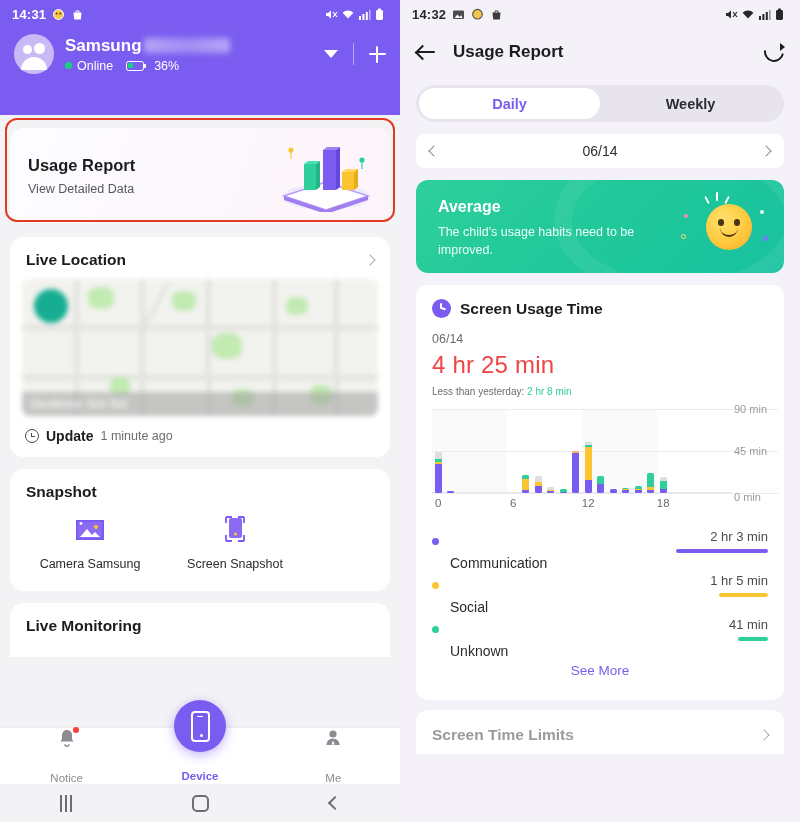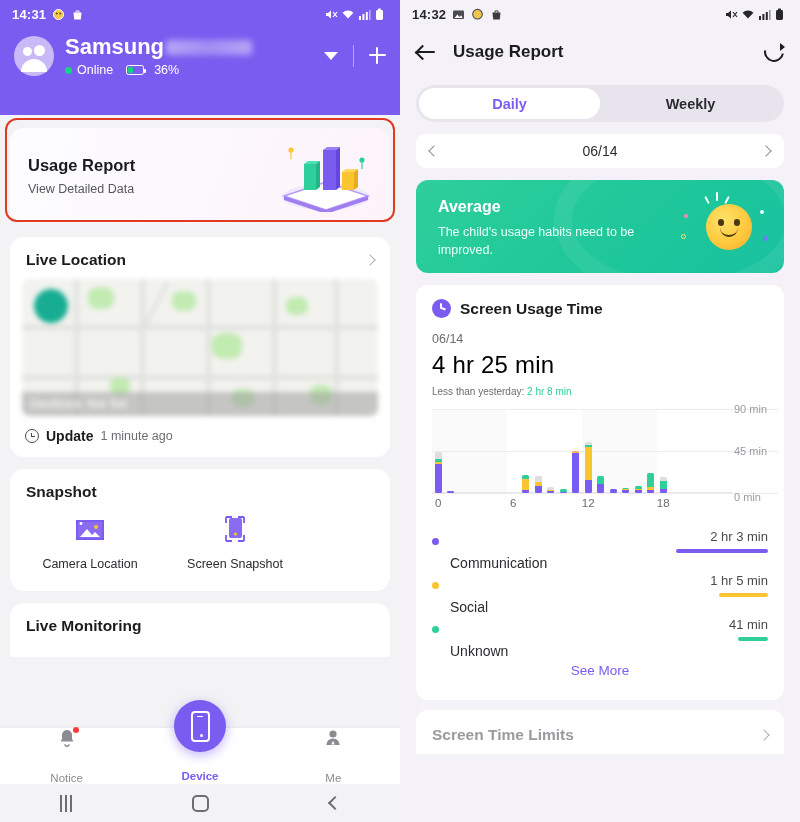--- a/index.html
+++ b/index.html
@@ -32,21 +32,21 @@
   .profile-row { display: flex; align-items: center; padding: 6px 14px 0 14px; }
   .avatar {
     width: 40px; height: 40px; border-radius: 50%;
     background: #c9b9f7; position: relative; flex: 0 0 40px;
   }
   .avatar .head1 { position: absolute; width: 9px; height: 9px; border-radius: 50%; background: #fff; left: 9px; top: 11px; }
   .avatar .head2 { position: absolute; width: 11px; height: 11px; border-radius: 50%; background: #fff; left: 20px; top: 9px; }
   .avatar .body { position: absolute; width: 26px; height: 13px; border-radius: 13px 13px 0 0; background: #fff; left: 7px; top: 23px; }
   .prof-texts { margin-left: 11px; flex: 1; min-width: 0; }
   .prof-name-row { display: flex; align-items: center; }
-  .prof-name { color: #ffffff; font-size: 22px; font-weight: 700; }
+  .prof-name { color: #ffffff; font-size: 17px; font-weight: 700; }
   .prof-blur {
     margin-left: 2px; width: 86px; height: 15px; border-radius: 3px;
     background: linear-gradient(90deg, rgba(255,255,255,.45), rgba(255,255,255,.30), rgba(255,255,255,.45));
     filter: blur(3px);
   }
   .prof-sub { display: flex; align-items: center; gap: 5px; margin-top: 3px; }
   .dot-online { width: 7px; height: 7px; border-radius: 50%; background: #15d47f; }
   .online-txt { color: #ffffff; font-size: 12.5px; }
   .batt {
     width: 18px; height: 10px; border: 1.4px solid #ffffff; border-radius: 2.5px;
@@ -179,21 +179,21 @@
   .smiley .mouth{position:absolute;left:14px;top:24px;width:18px;height:9px;border-bottom:2.4px solid #4a3712;border-radius:0 0 12px 12px;}
   .spark { position:absolute; background:#fff; border-radius:2px; }
 
   .sut-card { margin: 12px 16px 0 16px; background:#fff; border-radius:12px; padding: 14px 0 6px 0; }
   .sut-head { display:flex;align-items:center;gap:9px; padding: 0 16px; }
   .clock-badge { width:19px;height:19px;border-radius:50%;background:#7a5cf0;position:relative;}
   .clock-badge::before{content:"";position:absolute;left:8.4px;top:4px;width:2px;height:6px;background:#fff;border-radius:1px;}
   .clock-badge::after{content:"";position:absolute;left:8.4px;top:9px;width:2px;height:4.6px;background:#fff;border-radius:1px;transform:rotate(-72deg);transform-origin:top center;}
   .sut-title { font-size:15.5px;font-weight:700;color:#1c1c1e; }
   .sut-date { font-size:12.5px;color:#6c6c72; padding: 14px 16px 0 16px; }
-  .sut-big { font-size:24px;font-weight:400;color:#000000; padding: 5px 16px 0 16px; letter-spacing:.2px;}
+  .sut-big { font-size:24px;font-weight:400;color:#ef4444; padding: 5px 16px 0 16px; letter-spacing:.2px;}
   .sut-cmp { font-size:10px;color:#6c6c72; padding: 7px 16px 0 16px; }
   .sut-cmp .grn { color:#2ecf9b; }
 
   
   .chart { position:relative; margin: 12px 52px 0 16px; height: 100px; }
   .chart .band { position:absolute; top:0; bottom:16px; background:#fafafb; }
   .gridline { position:absolute; left:0; right:-46px; height:1px; background:#ececf0; }
   .ylab { position:absolute; right:-50px; font-size:11px; color:#9a9aa0; transform:translateY(-50%); width:48px; }
   .xaxis { position:absolute; left:0; right:0; bottom:16px; height:1px; background:#e6e6ea; }
   .xlab { position:absolute; bottom:0; font-size:11.5px; color:#6c6c72; transform: translateX(-50%); }
@@ -371,21 +371,21 @@
           <div class="snap-item">
             <span>
               <svg width="32" height="28" viewBox="0 0 32 28">
                   <path d="M3 6h26v18H3z" fill="#8b6bf2"></path>
                   <path d="M3 6h26v18H3z" fill="none" stroke="#7a5cf0" stroke-width="2"></path>
                   <path d="M6 22l7-8 5 6 3-3 5 5z" fill="#fff"></path>
                   <circle cx="22" cy="12" r="2" fill="#fbc531"></circle>
                   <circle cx="7" cy="8.5" r="1.4" fill="#fff"></circle>
                 </svg>
             </span>
-            <span class="snap-lbl">Camera Location</span>
+            <span class="snap-lbl">Camera Samsung</span>
           </div>
           <div class="snap-item">
             <span>
               <svg width="30" height="28" viewBox="0 0 30 28">
                   <rect x="9" y="3" width="13" height="20" rx="2" fill="#8b6bf2"></rect>
                   <circle cx="15.5" cy="19" r="1.6" fill="#fbc531"></circle>
                   <path d="M6 2h6M6 2v6M24 2h-6M24 2v6M6 26h6M6 26v-6M24 26h-6M24 26v-6" stroke="#7a5cf0" stroke-width="1.8" fill="none"></path>
                 </svg>
             </span>
             <span class="snap-lbl">Screen Snapshot</span>

